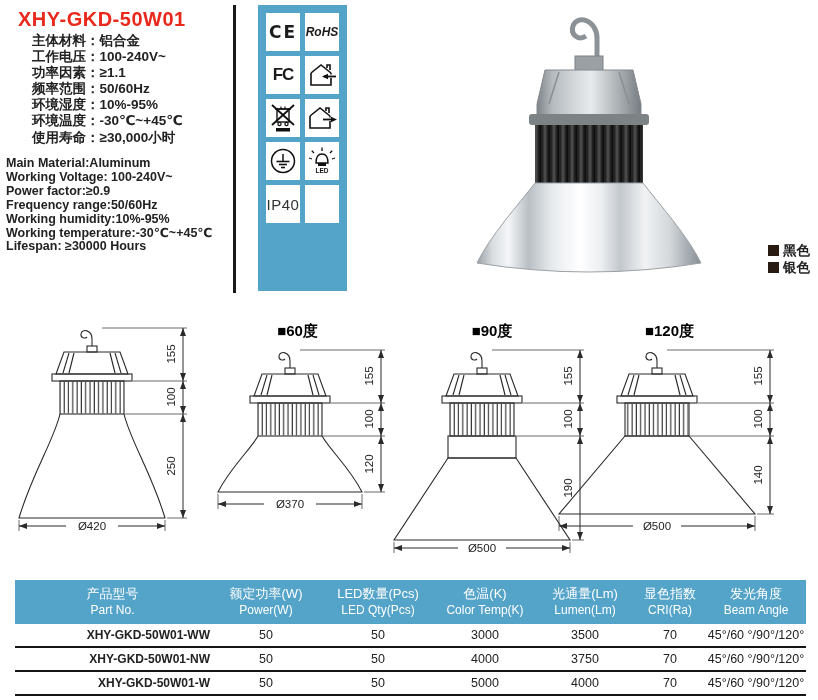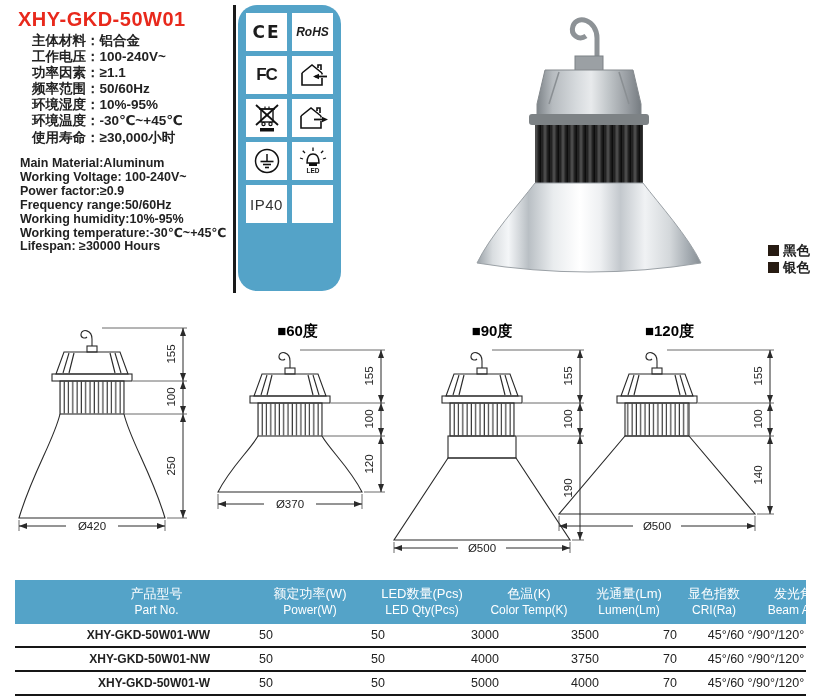--- a/index.html
+++ b/index.html
@@ -1,26 +1,26 @@
 <!DOCTYPE html>
 <html><head>
 <meta charset="utf-8">
 <style>
   html,body{margin:0;padding:0;background:#fff;}
   .page{position:relative;width:818px;height:700px;background:#fff;overflow:hidden;
         font-family:"Liberation Sans","DejaVu Sans",sans-serif;color:#1c1c1c;}
   
   .title{position:absolute;left:18px;top:8px;font-size:20px;font-weight:bold;color:#e8291c;letter-spacing:.5px;}
   .specs-cn{position:absolute;left:32px;top:33px;font-size:13.5px;font-weight:bold;line-height:16.1px;color:#222;}
-  .specs-en{position:absolute;left:20px;top:157px;font-size:12.5px;font-weight:bold;line-height:13.9px;color:#222;}
+  .specs-en{position:absolute;left:6px;top:157px;font-size:12.5px;font-weight:bold;line-height:13.9px;color:#222;}
   
   .vdivider{position:absolute;left:233px;top:5px;width:3px;height:288px;background:#1a1a1a;}
-  .certbox{position:absolute;left:238px;top:5px;width:103px;height:286px;background:#54a3c8;
+  .certbox{position:absolute;left:258px;top:5px;width:89px;height:286px;background:#54a3c8;
            box-sizing:border-box;padding:8px;display:grid;grid-template-columns:1fr 1fr;
-           grid-template-rows:repeat(5,38px);gap:5px;align-content:start;border-radius:19px;}
+           grid-template-rows:repeat(5,38px);gap:5px;align-content:start;}
   .cert-cell{background:#fff;display:flex;align-items:center;justify-content:center;overflow:hidden;}
   .cert-cell.blank{background:#fff;}
   .ce-text{font-size:17px;font-weight:bold;letter-spacing:2px;font-family:"DejaVu Sans",sans-serif;}
   .rohs-text{font-size:12px;font-weight:bold;font-style:italic;}
   .fcc-text{font-size:17px;font-weight:bold;letter-spacing:-1px;}
   .ip-text{font-size:15px;color:#333;letter-spacing:.5px;}
   
   .photo{position:absolute;left:360px;top:0;width:458px;height:300px;}
   .color-legend{position:absolute;left:768px;top:242px;font-size:13.5px;font-weight:bold;color:#222;line-height:17px;}
   .color-legend .row{display:flex;align-items:center;gap:4px;}
@@ -28,21 +28,21 @@
   
   .drawing{position:absolute;top:322px;}
   .drawing .dlabel{text-align:center;font-size:15px;font-weight:bold;color:#000;height:22px;}
   .d1{left:2px;width:195px;} .d2{left:200px;width:195px;}
   .d3{left:392px;width:200px;} .d4{left:557px;width:225px;}
   .drawing svg{display:block;}
   .dim{font-size:11.5px;fill:#222;font-family:"Liberation Sans",sans-serif;}
   
   .spec-table{position:absolute;left:15px;top:580px;width:791px;}
   .thead{display:grid;grid-template-columns:195px 112px 112px 102px 98px 72px 100px;
-         background:#54a3c8;color:#fff;height:44px;align-items:center;padding-left:44px;}
+         background:#54a3c8;color:#fff;height:44px;align-items:center;}
   .thead .hc{text-align:center;line-height:1.3;}
   .thead .cn{font-size:13px;} .thead .en{font-size:12px;}
   .trow{display:grid;grid-template-columns:195px 112px 112px 102px 98px 72px 100px;
         height:22px;align-items:center;border-bottom:2.5px solid #161616;font-size:12.5px;color:#222;}
   .trow div{text-align:center;white-space:nowrap;}
   .trow .pn{text-align:right;padding-left:13px;font-weight:bold;font-size:12px;}
 </style>
 </head>
 <body>
 

